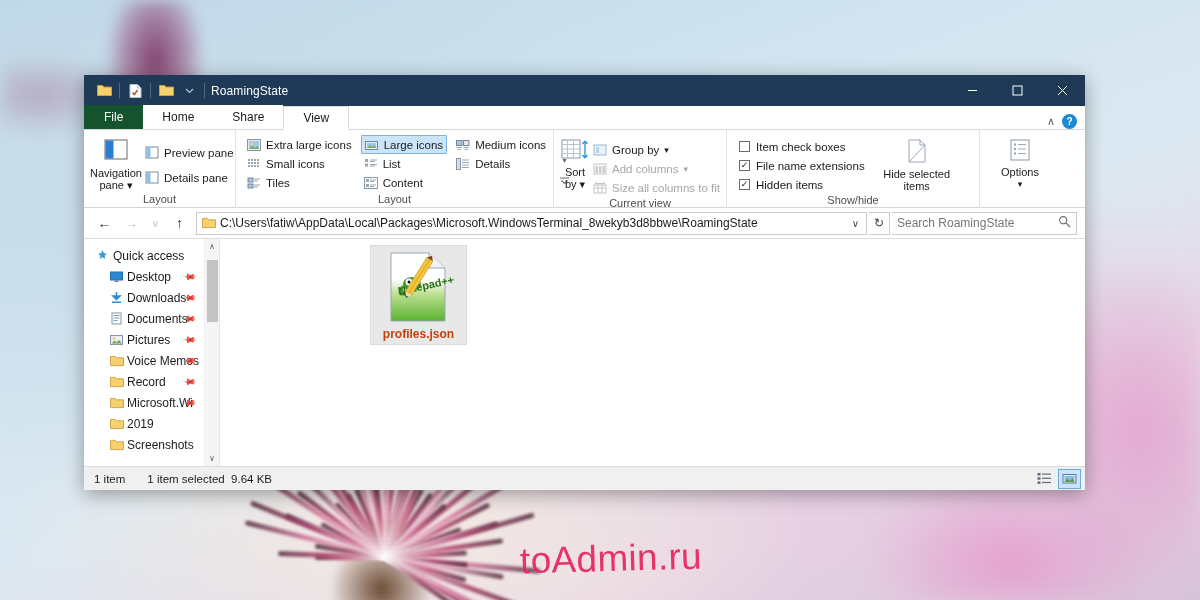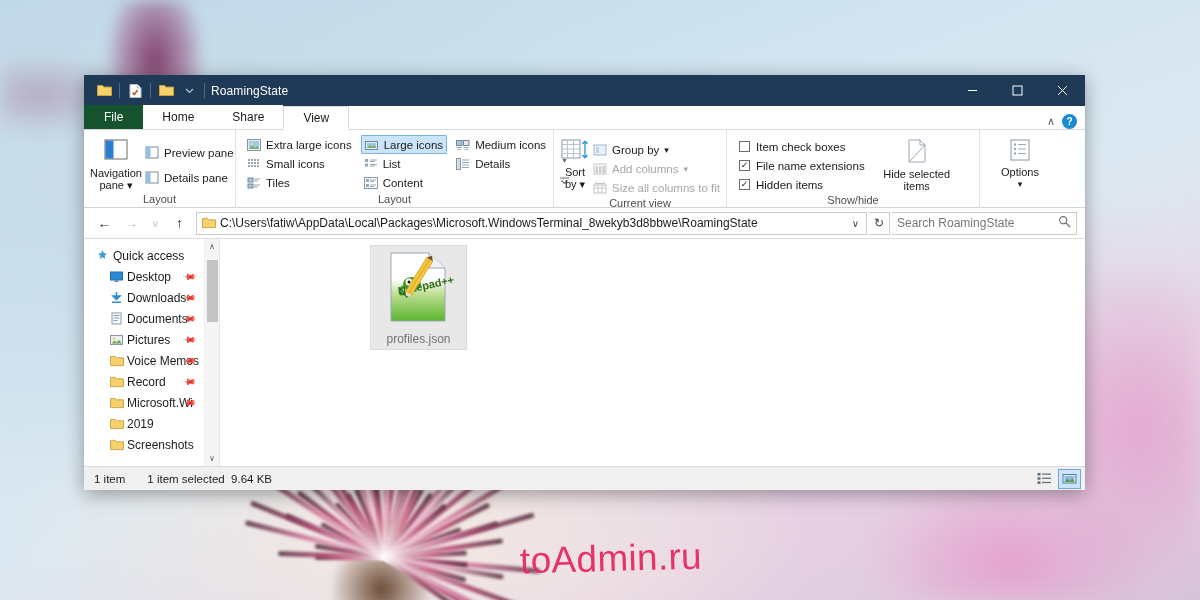--- a/index.html
+++ b/index.html
@@ -348,23 +348,23 @@
   .file-tile {
     width: 97px;
     padding: 4px 2px 3px 2px;
     display: flex; flex-direction: column; align-items: center;
     background: #e8e8e8;
     border: 1px solid #dcdcdc;
     position: absolute;
     left: 150px; top: 6px;
   }
   .tile-label {
-    font-size: 12px; color: #737373;
-    margin-top: 5px;
+    font-size: 12px; color: #c2410c;
     white-space: nowrap;
+    font-weight: bold;
   }
 
   
   #statusbar {
     height: 24px;
     border-top: 1px solid #dcdcdc;
     background: #f0f0f0;
     display: flex; align-items: center;
     padding: 0 4px 0 10px;
     font-size: 11.5px;

